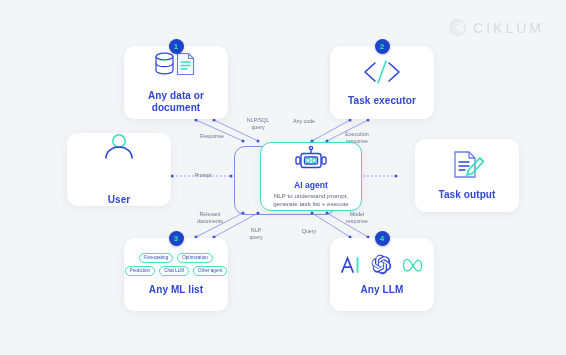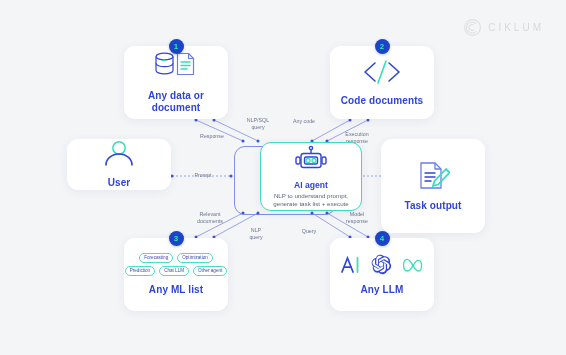--- a/index.html
+++ b/index.html
@@ -13,21 +13,21 @@
   #stage{position:absolute;inset:0;}
 
   
   .logo{
     position:absolute;top:18px;right:22px;
     display:flex;align-items:center;gap:6px;
     opacity:.45;
   }
   .logo-mark{width:19px;height:19px;}
   .logo-text{
-    font-size:10px;letter-spacing:3px;color:#b4b8c0;font-weight:400;
+    font-size:14px;letter-spacing:3px;color:#b4b8c0;font-weight:400;
   }
 
   
   #wires{position:absolute;left:0;top:0;width:566px;height:355px;}
 
   
   .card{
     position:absolute;
     background:#ffffff;
     border-radius:11px;
@@ -57,22 +57,22 @@
     color:#35e0b8;
     font-size:8px;font-weight:bold;
     display:flex;align-items:center;justify-content:center;
     top:-7px;left:50%;margin-left:-7.5px;
     box-shadow:0 1px 3px rgba(20,40,120,.25);
   }
 
   
   #card-data{left:124px;top:46px;width:104px;height:73px;}
   #card-code{left:330px;top:46px;width:104px;height:73px;}
-  #card-user{left:67px;top:139px;width:104px;height:51px;}
-  #card-output{left:381px;top:139px;width:104px;height:94px;}
+  #card-user{left:67px;top:133px;width:104px;height:73px;justify-content:space-between;}
+  #card-output{left:415px;top:139px;width:104px;height:73px;}
   #card-ml{left:124px;top:238px;width:104px;height:73px;}
   #card-llm{left:330px;top:238px;width:104px;height:73px;}
 
   
   #card-agent{
     position:absolute;left:232px;top:142px;width:102px;height:69px;
     background:#ffffff;
     border-radius:11px;
     border:1.2px solid #3ddcc0;
     box-sizing:border-box;
@@ -216,21 +216,21 @@
     <div class="badge">2</div>
     <div class="icon-wrap">
       <svg width="42" height="28" viewBox="0 0 42 28">
         <g fill="none" stroke="#2f45d8" stroke-width="1.6" stroke-linecap="round" stroke-linejoin="round">
           <path d="M14 5 L4 14 L14 23"></path>
           <path d="M28 5 L38 14 L28 23"></path>
         </g>
         <path d="M25 3 L17 25" fill="none" stroke="#35e0b8" stroke-width="1.6" stroke-linecap="round"></path>
       </svg>
     </div>
-    <div class="card-label">Code documents</div>
+    <div class="card-label">Task executor</div>
   </div>
 
   <div class="card" id="card-user">
     <div class="icon-wrap">
       <svg width="34" height="28" viewBox="0 0 34 28">
         <circle cx="17" cy="8" r="6.2" fill="none" stroke="#35e0b8" stroke-width="1.5"></circle>
         <path d="M4 25 A13 11 0 0 1 30 25" fill="none" stroke="#2f45d8" stroke-width="1.6" stroke-linecap="round"></path>
       </svg>
     </div>
     <div class="card-label">User</div>

